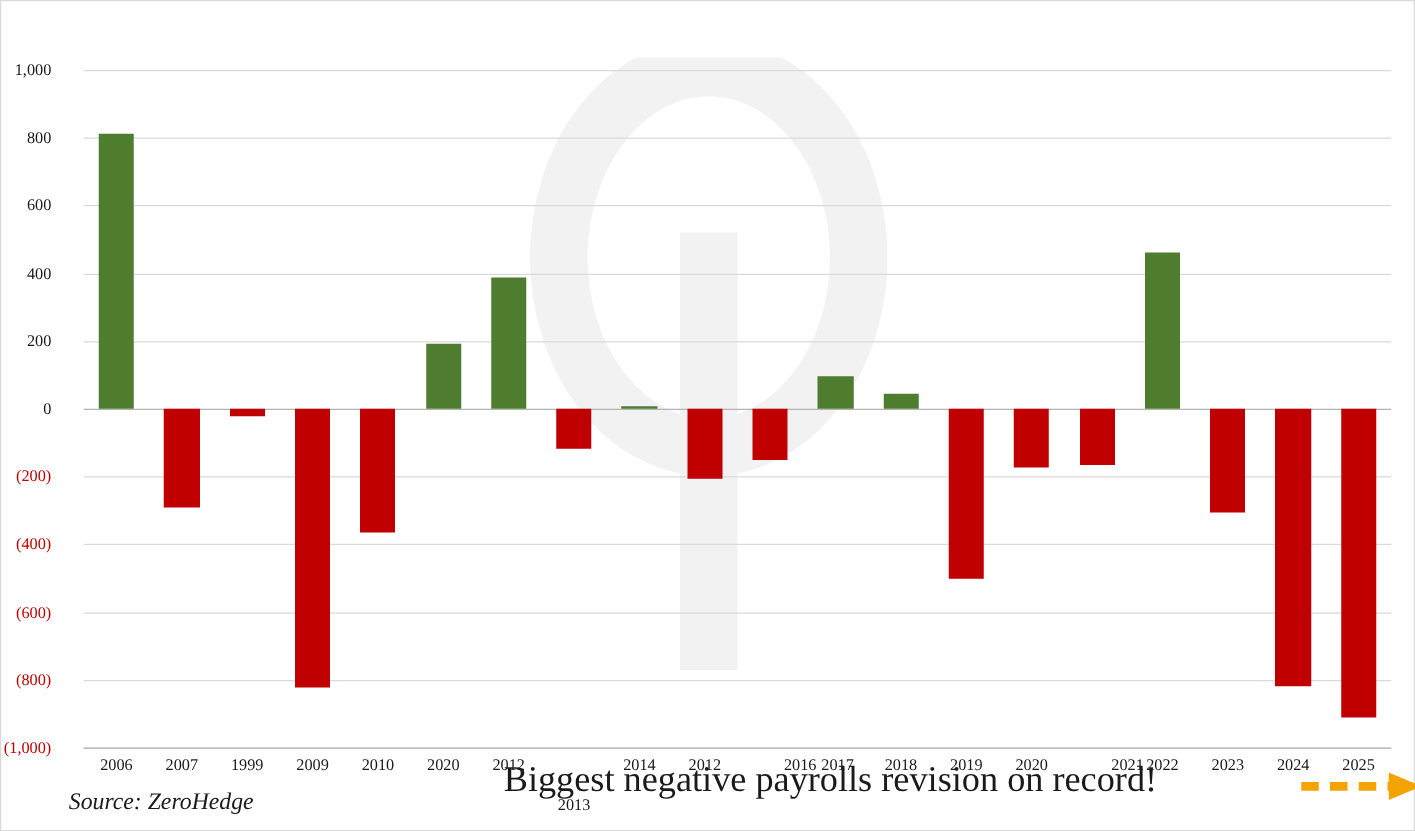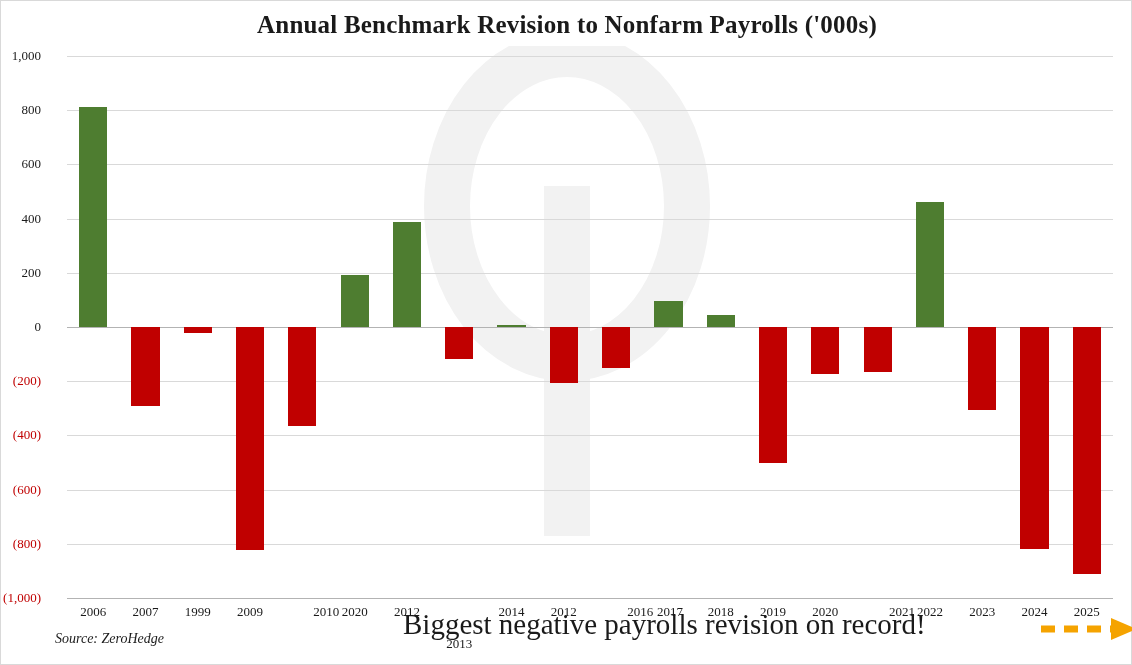--- a/index.html
+++ b/index.html
@@ -117,30 +117,29 @@
     top: 560px;
     width: 100px;
     height: 26px;
   }
   #source-note {
     position: absolute;
     left: 54px;
     top: 630px;
     font-family: "Liberation Serif", serif;
     font-style: italic;
-    font-size: 14px;
+    font-size: 19px;
     color: #1a1a1a;
   }
 </style>
 </head>
 <body>
 
 <div id="chart-root">
 
-  <div id="chart-title">Annual Benchmark Revision to Nonfarm Payrolls ('000s)</div>
 
   <div id="plot">
 
     <svg id="watermark" viewBox="0 0 320 500" aria-hidden="true">
       <ellipse cx="160" cy="160" rx="120" ry="152" fill="none" stroke="#f2f2f2" stroke-width="46"></ellipse>
       <rect x="137" y="140" width="46" height="350" fill="#f2f2f2"></rect>
     </svg>
 
     <div id="gridlines">
         <div class="gridline" style="top: 0px;"></div>
@@ -189,21 +188,21 @@
         <div class="bar neg" style="left: 901.129px; width: 28.242px; top: 271px; height: 82.926px;"></div>
         <div class="bar neg" style="left: 953.429px; width: 28.242px; top: 271px; height: 221.678px;"></div>
         <div class="bar neg" style="left: 1005.73px; width: 28.242px; top: 271px; height: 246.881px;"></div>
       </div>
     <div id="axis-bottom"></div>
     <div id="xticks">
         <div class="xtick" style="left: 26.15px;">2006</div>
         <div class="xtick" style="left: 78.45px;">2007</div>
         <div class="xtick" style="left: 130.75px;">1999</div>
         <div class="xtick" style="left: 183.05px;">2009</div>
-        <div class="xtick" style="left: 235.35px; margin-left: 24px;">2010</div>
+        <div class="xtick" style="left: 235.35px;">2010</div>
         <div class="xtick" style="left: 287.65px;">2020</div>
         <div class="xtick" style="left: 339.95px;">2012</div>
         <div class="xtick" style="left: 392.25px; margin-top: 32px;">2013</div>
         <div class="xtick" style="left: 444.55px;">2014</div>
         <div class="xtick" style="left: 496.85px;">2012</div>
         <div class="xtick" style="left: 549.15px; margin-left: 24px;">2016</div>
         <div class="xtick" style="left: 603px;">2017</div>
         <div class="xtick" style="left: 653.75px;">2018</div>
         <div class="xtick" style="left: 706.05px;">2019</div>
         <div class="xtick" style="left: 758.35px;">2020</div>

